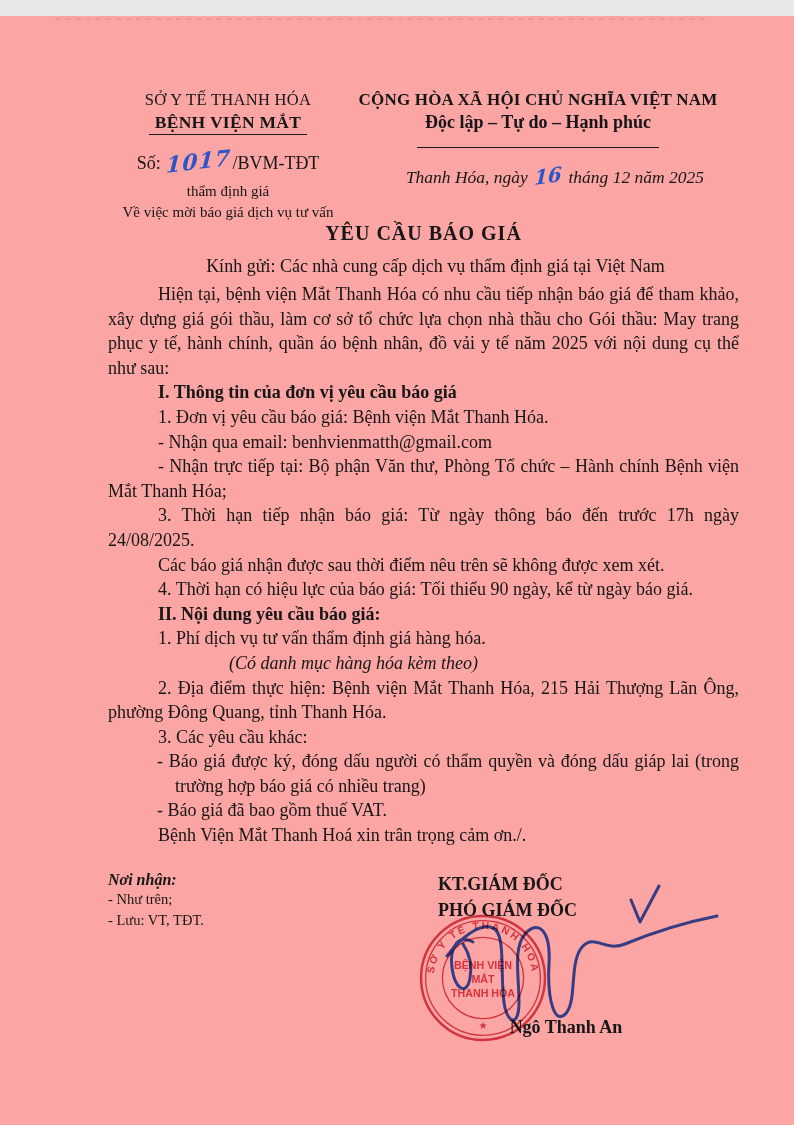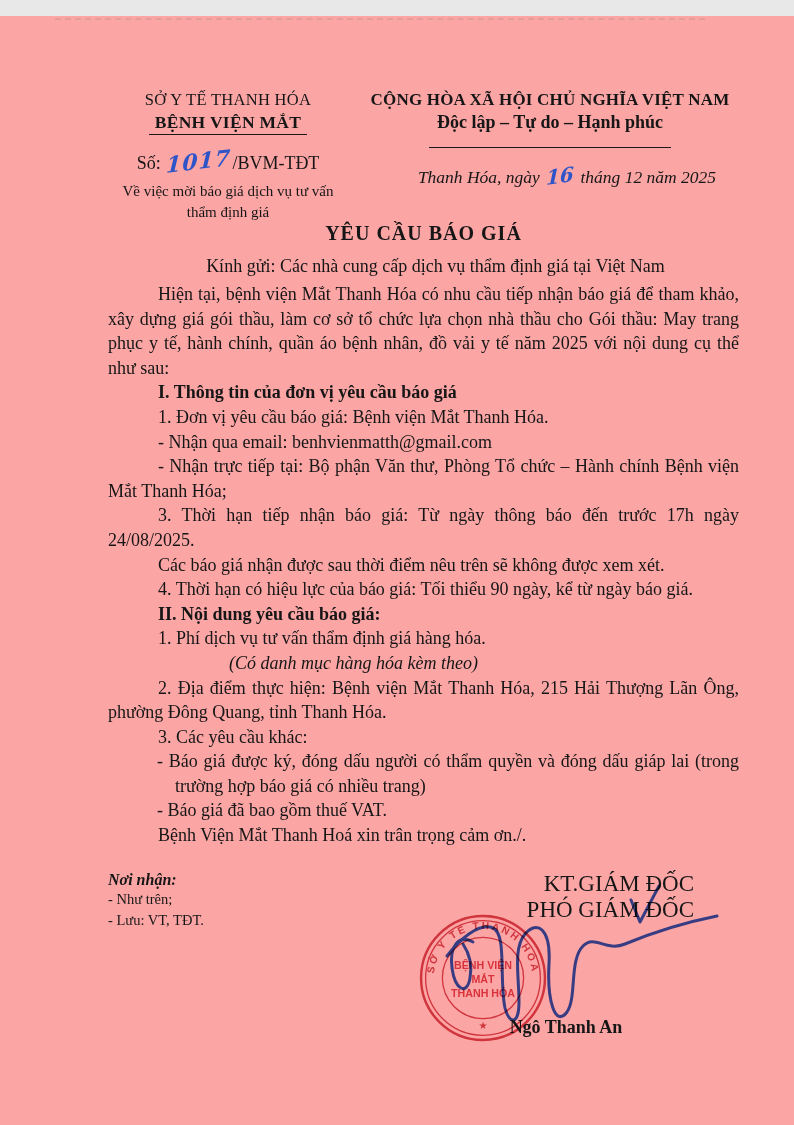--- a/index.html
+++ b/index.html
@@ -12,21 +12,21 @@
     border-top:2px dashed rgba(110,110,120,0.16);}
 
   
   .h-left{position:absolute;top:74px;left:104px;width:248px;text-align:center;}
   .org-parent{font-size:16.5px;letter-spacing:.3px;}
   .org-name{display:inline-block;font-size:17.5px;font-weight:bold;
     border-bottom:1.6px solid #1a1a1a;padding:0 6px 1px;margin-top:2px;letter-spacing:.3px;}
   .doc-number{margin-top:13px;font-size:18px;white-space:nowrap;}
   .subject{margin-top:7px;font-size:15px;line-height:21px;}
 
-  .h-right{position:absolute;top:74px;left:356px;width:388px;text-align:center;}
+  .h-right{position:absolute;top:74px;left:344px;width:388px;text-align:center;}
   .nat1{font-size:17px;font-weight:bold;letter-spacing:.2px;white-space:nowrap;}
   .nat2{margin-top:2px;}
   .nat2 span{display:inline-block;font-size:18px;font-weight:bold;
     border-bottom:1.6px solid #1a1a1a;padding:0 8px 14px;}
   .date-line{margin-top:16px;padding-left:34px;font-style:italic;font-size:17.5px;white-space:nowrap;}
 
   .hand{color:#2e55c8;font-style:italic;font-weight:bold;
     font-family:"DejaVu Serif",serif;display:inline-block;}
   .hand-no{font-size:22px;transform:rotate(-7deg) skewX(-10deg);margin:0 1px;letter-spacing:1px;}
   .hand-day{font-size:20px;transform:rotate(-8deg) skewX(-10deg);margin:0 2px;}
@@ -43,22 +43,22 @@
   .bold{font-weight:bold;}
   .note-center{text-align:center;font-style:italic;padding-right:140px;}
   .bullet{padding-left:67px;text-indent:-18px;text-align:justify;}
 
   
   .recipients{position:absolute;left:108px;top:855px;}
   .rec-label{font-size:16px;font-weight:bold;font-style:italic;}
   .rec-item{font-size:14.5px;line-height:21px;}
   .rec-item:first-of-type{margin-top:5px;}
 
-  .sign-titles{position:absolute;left:438px;top:855px;width:256px;text-align:right;
-    font-weight:normal;font-size:23px;line-height:26px;white-space:nowrap;}
+  .sign-titles{position:absolute;left:438px;top:855px;width:256px;text-align:left;
+    font-weight:bold;font-size:18px;line-height:26px;white-space:nowrap;}
   .signer-name{position:absolute;left:438px;top:1001px;width:256px;text-align:center;
     font-weight:bold;font-size:18px;}
 
   .stamp{position:absolute;left:417px;top:896px;width:132px;height:132px;
     opacity:.92;mix-blend-mode:multiply;}
   .stamp text{font-family:"Liberation Sans","DejaVu Sans",sans-serif;}
   .signature{position:absolute;left:425px;top:860px;width:302px;height:170px;
     mix-blend-mode:multiply;}
 </style>
 </head>
@@ -69,22 +69,22 @@
 
   <div class="h-left">
     <div class="org-parent">SỞ Y TẾ THANH HÓA</div>
     <div>
       <span class="org-name">BỆNH VIỆN MẮT</span>
     </div>
     <div class="doc-number">
       <span>Số: </span><span class="hand hand-no">1017</span><span>/BVM-TĐT</span>
     </div>
     <div class="subject">
+      <div>thẩm định giá</div>
       <div>Về việc mời báo giá dịch vụ tư vấn</div>
-      <div>thẩm định giá</div>
     </div>
   </div>
 
   <div class="h-right">
     <div class="nat1">CỘNG HÒA XÃ HỘI CHỦ NGHĨA VIỆT NAM</div>
     <div class="nat2">
       <span>Độc lập – Tự do – Hạnh phúc</span>
     </div>
     <div class="date-line">
       <span>Thanh Hóa, ngày </span><span class="hand hand-day">16</span><span> tháng 12 năm 2025</span>

